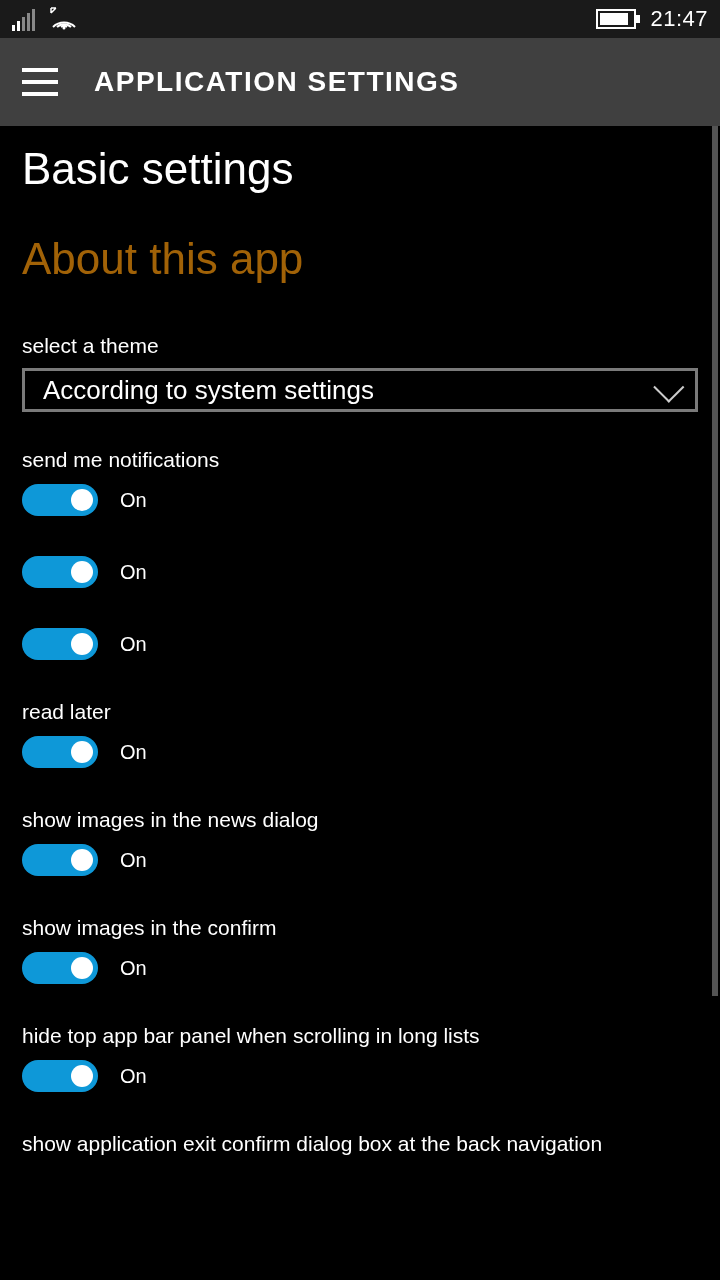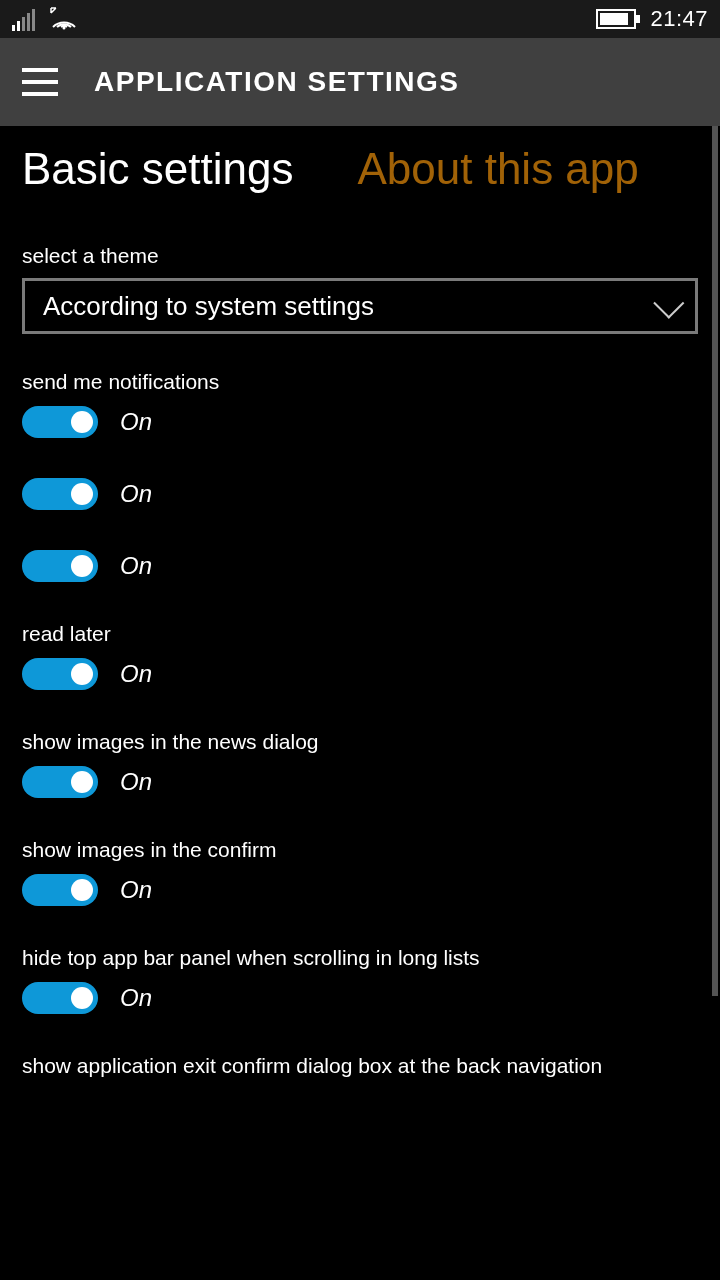--- a/index.html
+++ b/index.html
@@ -51,50 +51,50 @@
   }
   .hamburger span { display:block; height:4px; background:#fff; width:100%; }
   .appbar-title { font-size: 28px; font-weight:600; letter-spacing:1.5px; }
   
   .content {
     padding: 18px 22px 0 22px;
     height: calc(1280px - 38px - 88px);
     overflow: hidden;
     position: relative;
   }
-  .tabs { display:flex; gap: 64px; align-items:baseline; margin-bottom: 50px;}
+  .tabs { display:flex; gap: 40px; align-items:baseline; margin-bottom: 50px; flex-direction: column;}
   .tab { font-size: 44px; font-weight: 300; color: #a16207; white-space: nowrap;}
   .tab.active { color: #fff; }
   
   .field-label { font-size: 21px; font-weight:400; margin-bottom: 10px; }
   
   .combobox {
     border: 3px solid #7a7a7a;
-    height: 56px;
+    height: 44px;
     display:flex; align-items:center; justify-content:space-between;
     padding: 0 18px;
     margin-bottom: 36px;
   }
   .combobox-text { font-size: 26px; }
   .chevron-down {
     width: 22px; height: 22px;
     border-right: 2px solid #ccc; border-bottom: 2px solid #ccc;
     transform: rotate(45deg) translateY(-4px);
   }
   
   .toggle-group { margin-bottom: 40px; }
   .toggle-row { display:flex; align-items:center; gap: 22px; margin-top: 12px;}
   .toggle {
     width: 76px; height: 32px; border-radius: 16px; background: #0e98d8;
     position: relative;
   }
   .toggle .knob {
     position:absolute; right:5px; top:5px; width:22px; height:22px; border-radius:50%; background:#fff;
   }
-  .toggle-state { font-size: 24px; font-style: italic; }
+  .toggle-state { font-size: 20px; }
   
   .scrollind {
     position:absolute; right:2px; top: 0; width:6px; height: 870px; background:#545454;
   }
 </style>
 </head>
 <body>
 
 <div class="statusbar">
   <div class="statusbar-left">

